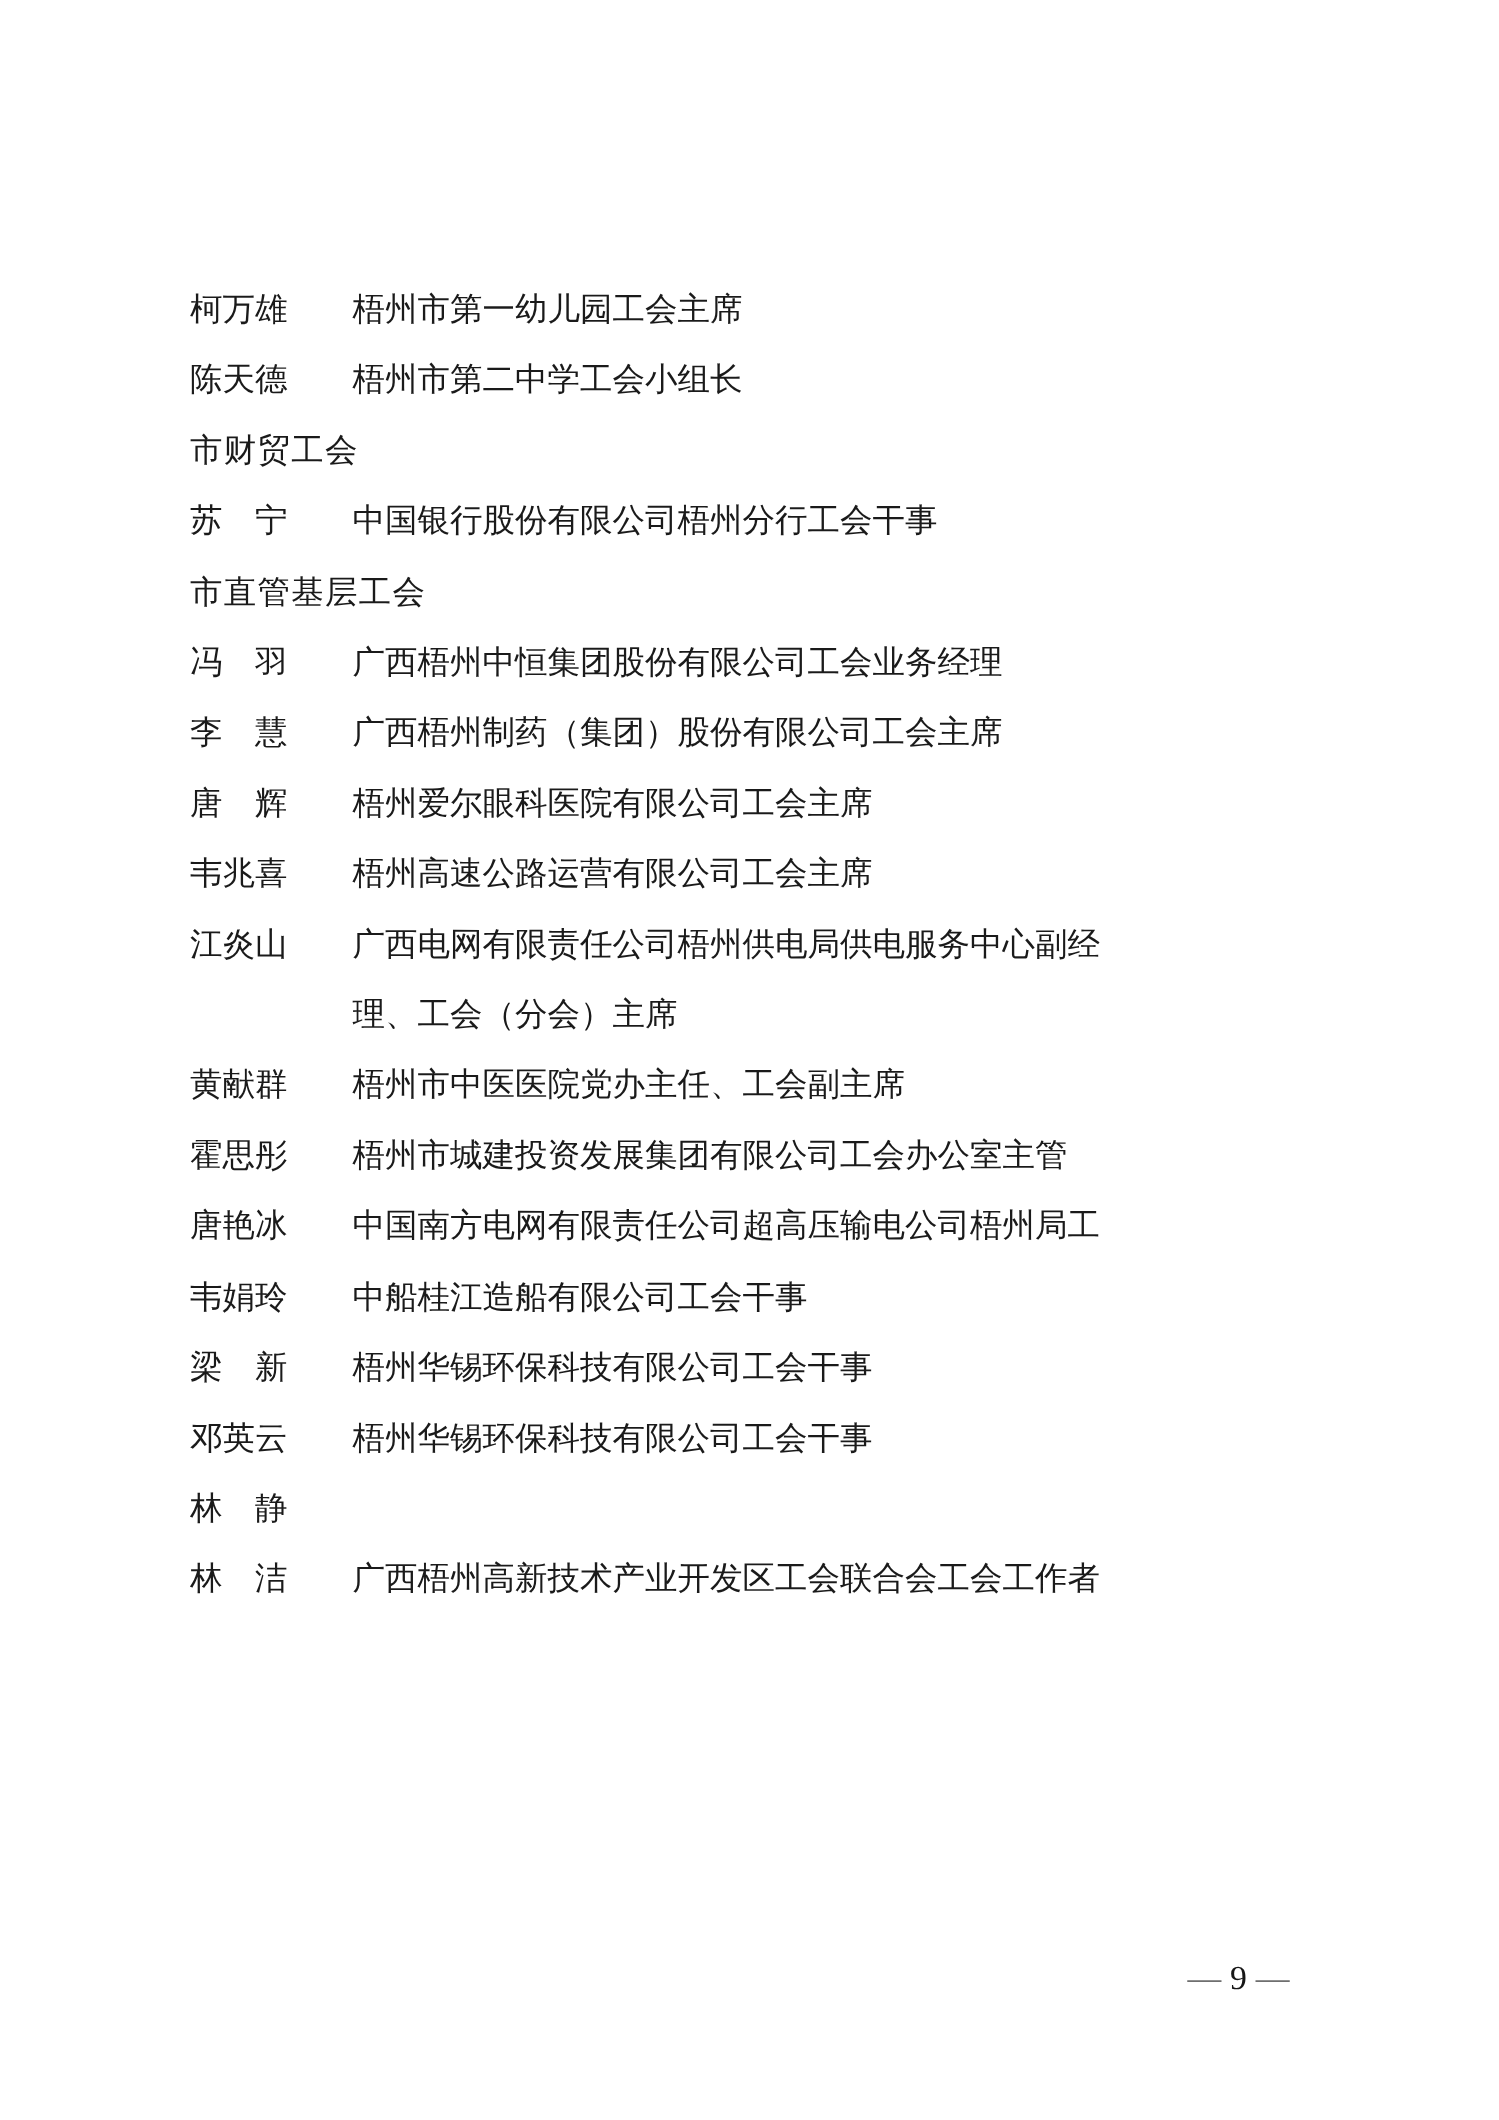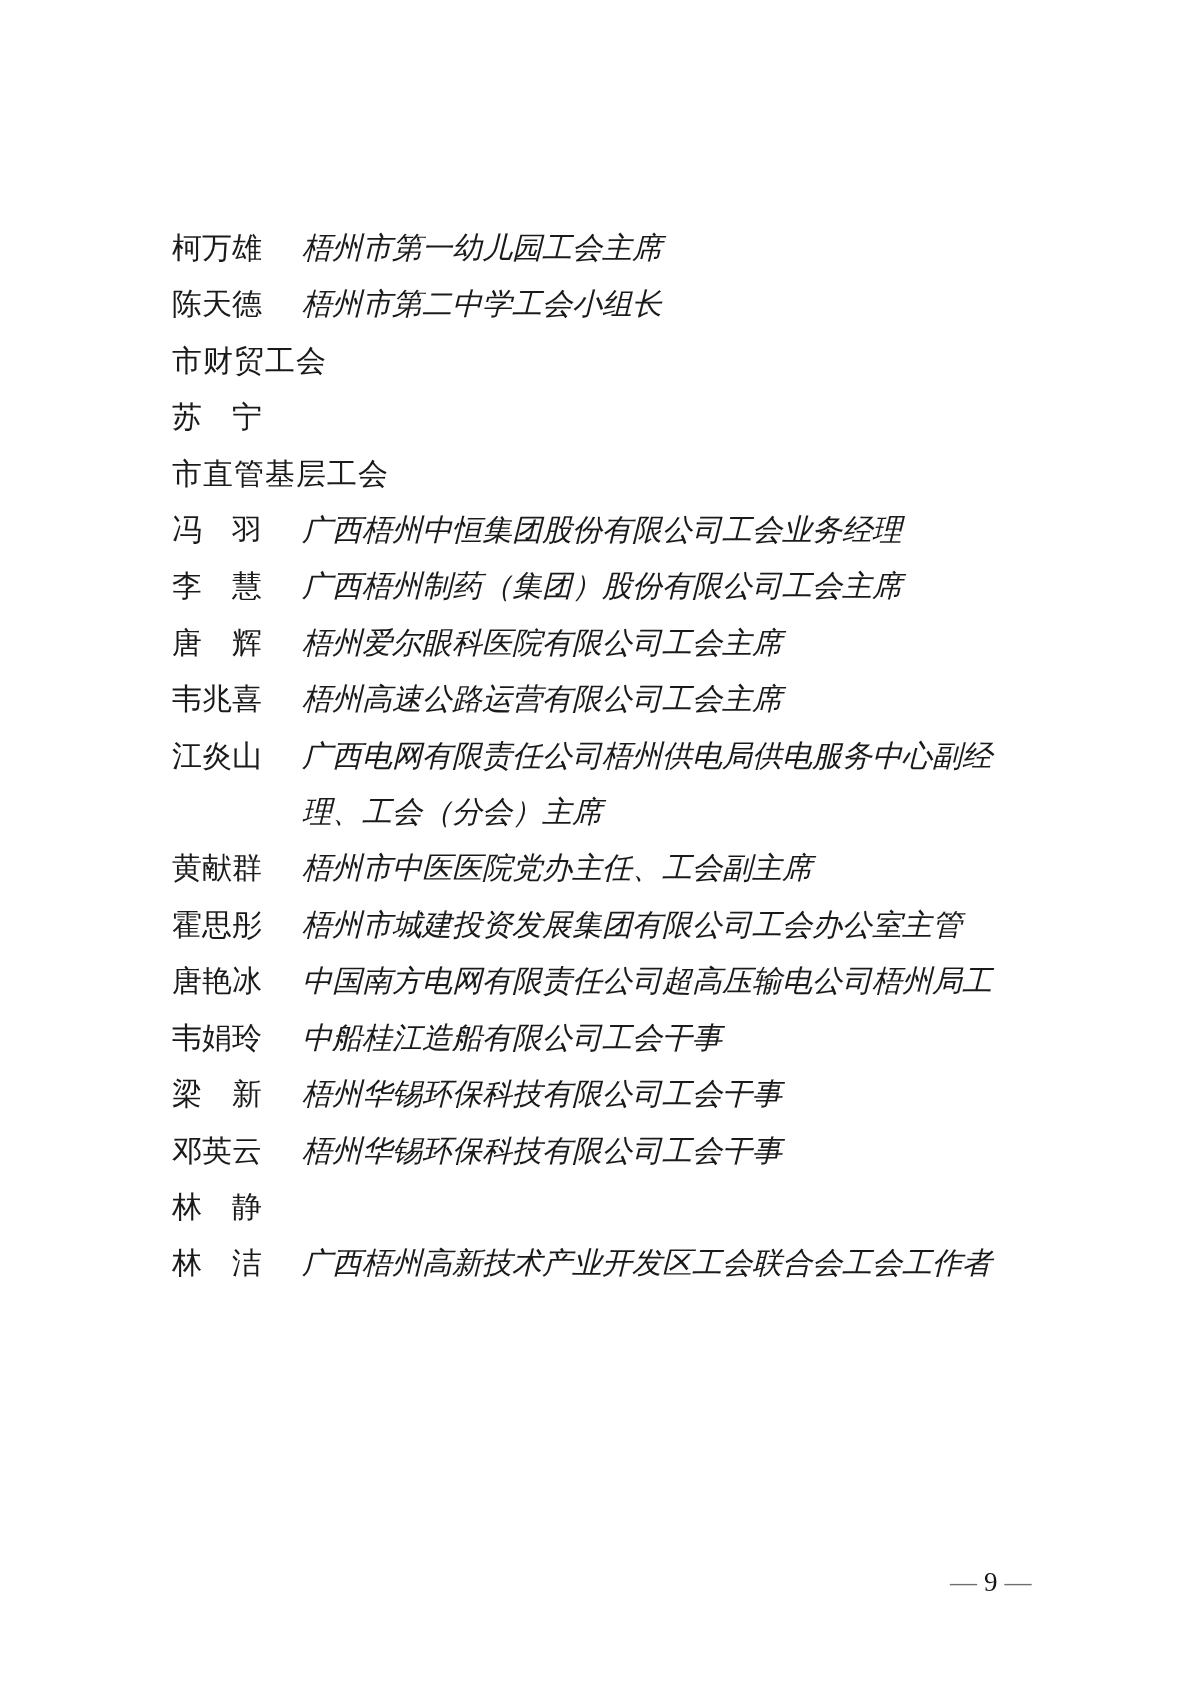--- a/index.html
+++ b/index.html
@@ -14,40 +14,39 @@
     overflow: hidden;
     font-family: "Liberation Serif", "DejaVu Serif", serif;
     color: #1a1a1a;
   }
   .page {
     position: absolute;
     inset: 0;
   }
   .roster {
     position: absolute;
-    left: 172px;
+    left: 152px;
     top: 220px;
     width: 900px;
-    font-size: 30px;
+    font-size: 26px;
     line-height: 56.4px;
     letter-spacing: 0;
   }
   .row {
     display: flex;
     align-items: flex-start;
   }
   .person-name {
     flex: 0 0 98px;
     width: 98px;
     margin-right: 32px;
     white-space: nowrap;
   }
   .person-title {
     width: 748px;
-    font-style: italic;
   }
   .title-line {
     white-space: nowrap;
   }
   .section-heading {
     font-weight: 400;
     letter-spacing: 1px;
   }
   .footer-pageno {
     position: absolute;
@@ -85,20 +84,23 @@
           <div class="title-line">梧州市第二中学工会小组长</div>
         </div>
   </div>
 
   <div class="row">
     <div class="section-heading">市财贸工会</div>
   </div>
 
   <div class="row">
     <div class="person-name">苏　宁</div>
+    <div class="person-title">
+          <div class="title-line">中国银行股份有限公司梧州分行工会干事</div>
+        </div>
   </div>
 
   <div class="row">
     <div class="section-heading">市直管基层工会</div>
   </div>
 
   <div class="row">
     <div class="person-name">冯　羽</div>
     <div class="person-title">
           <div class="title-line">广西梧州中恒集团股份有限公司工会业务经理</div>

